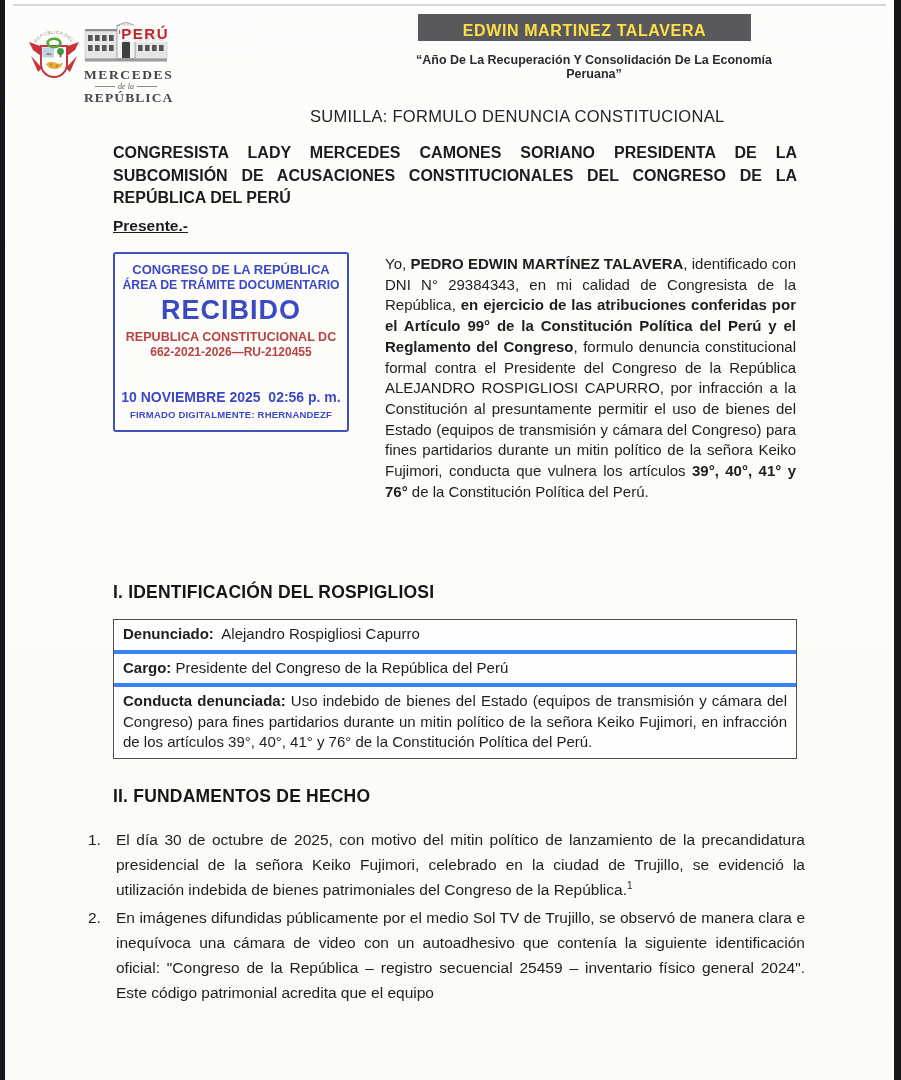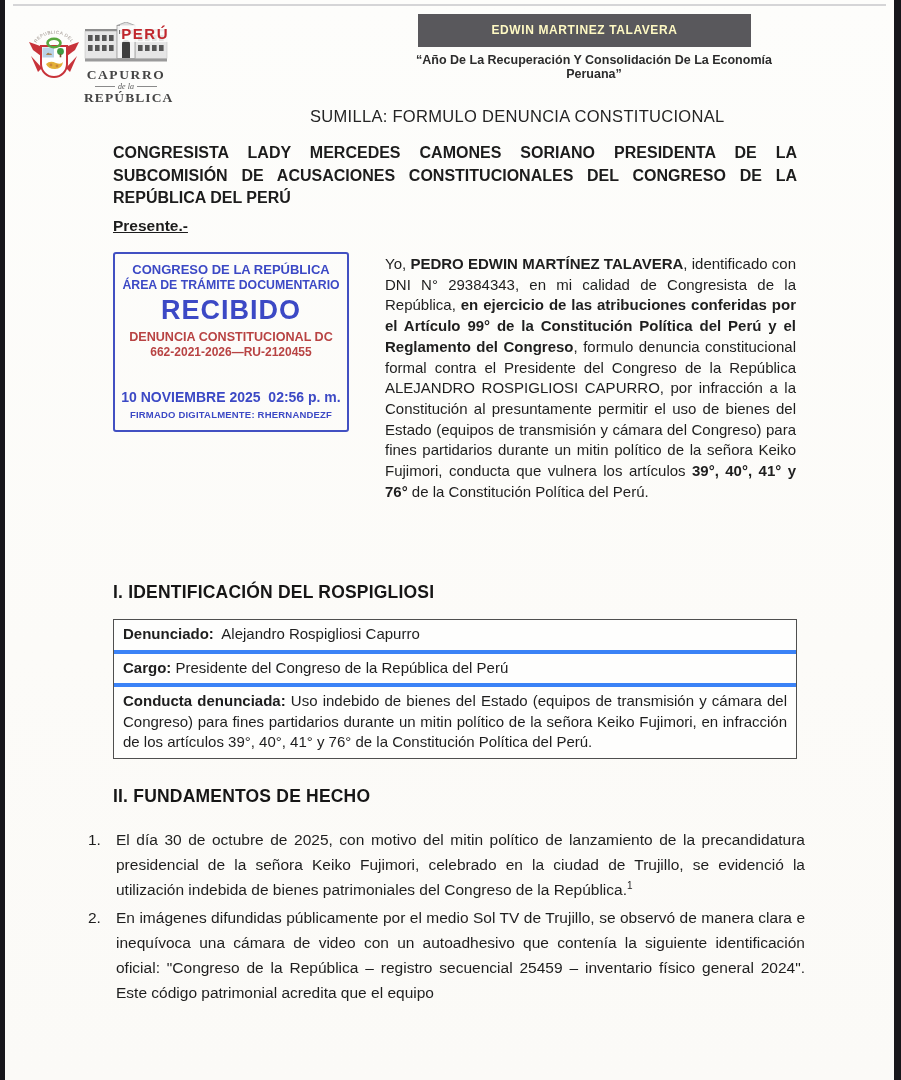--- a/index.html
+++ b/index.html
@@ -32,22 +32,22 @@
     color:#454545;letter-spacing:1.6px;text-align:center;margin-top:1px;
   }
   .dela-row{display:flex;align-items:center;justify-content:center;gap:3px;height:7px;}
   .dela-row .rule{width:20px;height:1px;background:#8a8a8a;}
   .dela-txt{font-family:"Liberation Serif", serif;font-style:italic;font-size:8px;color:#555;}
   .republica-txt{
     font-family:"Liberation Serif", serif;font-size:13.5px;font-weight:600;
     color:#454545;letter-spacing:1.1px;text-align:right;
   }
   .name-banner{
-    position:absolute;left:413px;top:14px;width:333px;height:33px;
-    background:#59585c;color:#fef9c3;font-weight:bold;font-size:12px;
+    position:absolute;left:413px;top:14px;width:333px;height:27px;
+    background:#59585c;color:#fde047;font-weight:bold;font-size:16px;
     letter-spacing:.6px;text-align:center;line-height:33px;
   }
   .motto{
     position:absolute;left:393px;top:53px;width:392px;
     font-size:12.5px;font-weight:bold;color:#2c2c2c;text-align:center;
   }
   
   .sumilla{position:absolute;left:305px;top:107px;font-size:16.5px;letter-spacing:.3px;color:#242424;}
   .addressee{
     position:absolute;left:108px;top:142px;width:684px;
@@ -151,42 +151,42 @@
             <rect x="68" y="23" width="4.6" height="6"></rect>
             <rect x="75" y="23" width="4.6" height="6"></rect>
         </g>
         <rect x="33" y="3.5" width="18" height="33" fill="#f4f4f4" stroke="#9a9a9a" stroke-width=".8"></rect>
         <polygon points="33,3.5 42,0 51,3.5" fill="#dddddd" stroke="#9a9a9a" stroke-width=".8"></polygon>
         <path d="M38 36 v-14 a4,4 0 0 1 8,0 v14 z" fill="#3f3f3f"></path>
         <rect x="35" y="8" width="3" height="4" fill="#777777"></rect>
         <rect x="46" y="8" width="3" height="4" fill="#777777"></rect>
         <rect x="1" y="36.5" width="82" height="3" fill="#9a9a9a"></rect>
       </svg>
-      <div class="congreso-txt">CAPURRO</div>
+      <div class="congreso-txt">MERCEDES</div>
       <div class="dela-row">
         <span class="rule"></span>
         <span class="dela-txt">de la</span>
         <span class="rule"></span>
       </div>
       <div class="republica-txt">REPÚBLICA</div>
     </div>
   </div>
 
   <div class="name-banner">EDWIN MARTINEZ TALAVERA</div>
   <div class="motto">“Año De La Recuperación Y Consolidación De La Economía Peruana”</div>
 
   <div class="sumilla">SUMILLA: FORMULO DENUNCIA CONSTITUCIONAL</div>
   <div class="addressee">CONGRESISTA LADY MERCEDES CAMONES SORIANO PRESIDENTA DE LA SUBCOMISIÓN DE ACUSACIONES CONSTITUCIONALES DEL CONGRESO DE LA REPÚBLICA DEL PERÚ</div>
   <div class="salutation">Presente.-</div>
 
   <div class="stamp">
     <div class="stamp-l1 s-blue">CONGRESO DE LA REPÚBLICA</div>
     <div class="stamp-l2 s-blue">ÁREA DE TRÁMITE DOCUMENTARIO</div>
     <div class="stamp-recibido s-blue">RECIBIDO</div>
-    <div class="stamp-doc s-red">DENUNCIA CONSTITUCIONAL DC</div>
+    <div class="stamp-doc s-red">REPUBLICA CONSTITUCIONAL DC</div>
     <div class="stamp-num s-red">662-2021-2026—RU-2120455</div>
     <div class="stamp-date s-blue">10 NOVIEMBRE 2025  02:56 p. m.</div>
     <div class="stamp-signed s-blue">FIRMADO DIGITALMENTE: RHERNANDEZF</div>
   </div>
 
   <div class="intro"><span>Yo, </span><span class="b">PEDRO EDWIN MARTÍNEZ TALAVERA</span><span>, identificado con DNI N° 29384343, en mi calidad de Congresista de la República, </span><span class="b">en ejercicio de las atribuciones conferidas por el Artículo 99° de la Constitución Política del Perú y el Reglamento del Congreso</span><span>, formulo denuncia constitucional formal contra el Presidente del Congreso de la República ALEJANDRO ROSPIGLIOSI CAPURRO, por infracción a la Constitución al presuntamente permitir el uso de bienes del Estado (equipos de transmisión y cámara del Congreso) para fines partidarios durante un mitin político de la señora Keiko Fujimori, conducta que vulnera los artículos </span><span class="b">39°, 40°, 41° y 76°</span><span> de la Constitución Política del Perú.</span></div>
 
   <div class="h-sec h-one">I. IDENTIFICACIÓN DEL ROSPIGLIOSI</div>
   <div class="dtable">
     <div class="trow"><span class="b">Denunciado:</span><span>&nbsp; Alejandro Rospigliosi Capurro</span></div>

